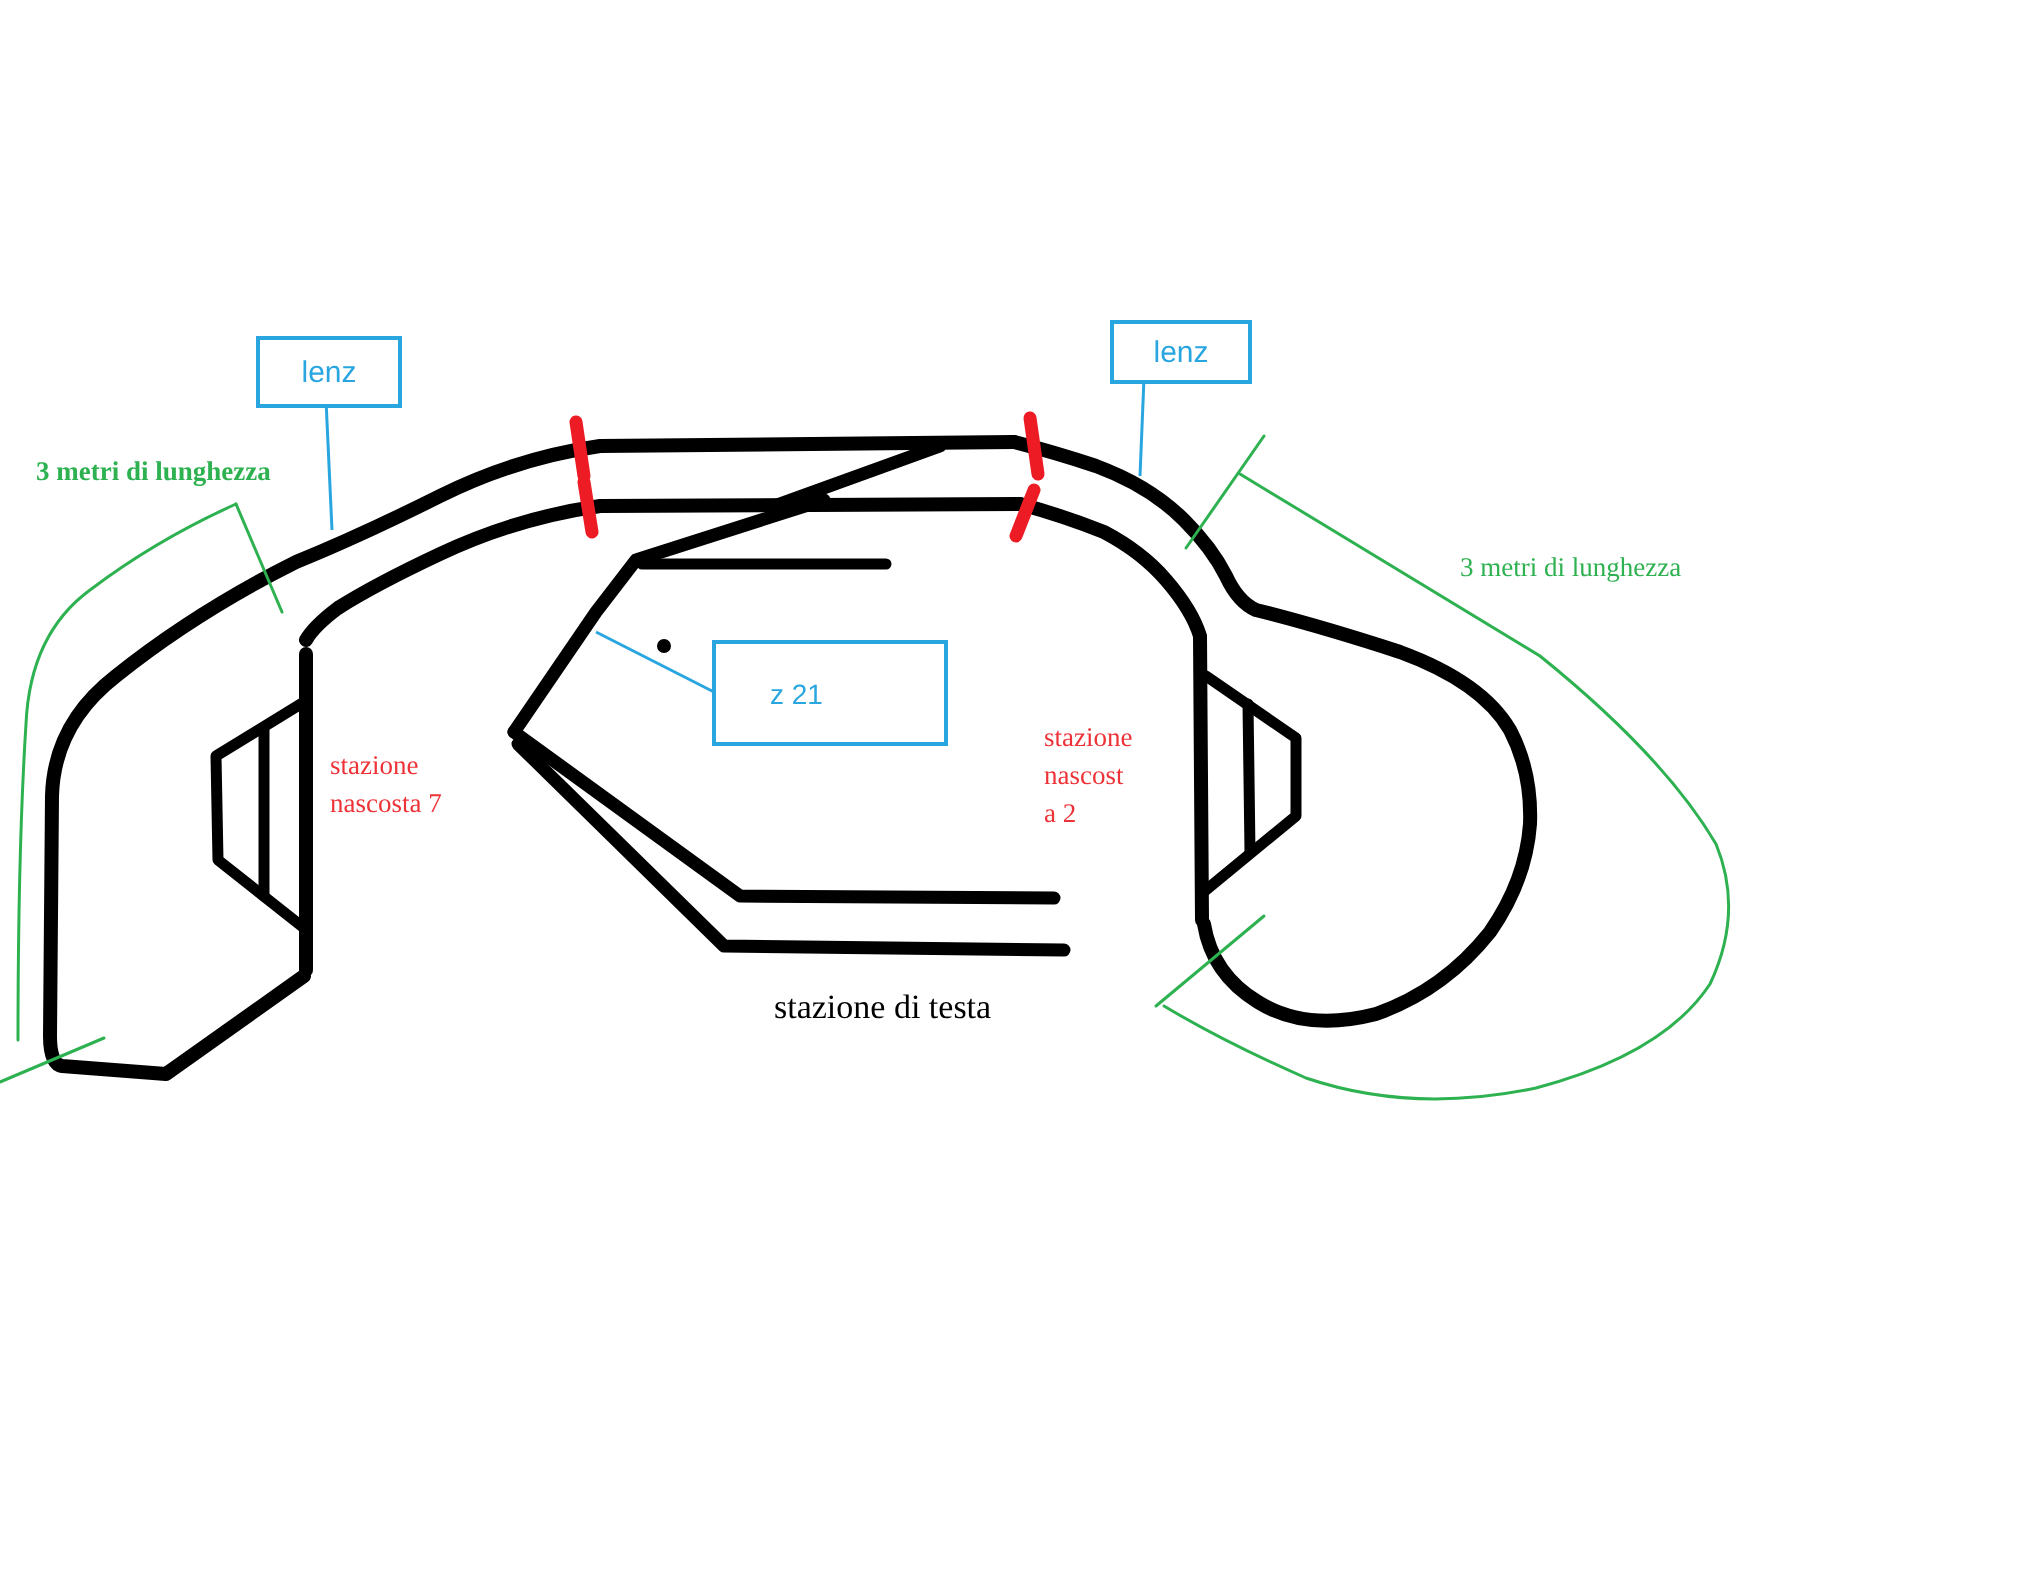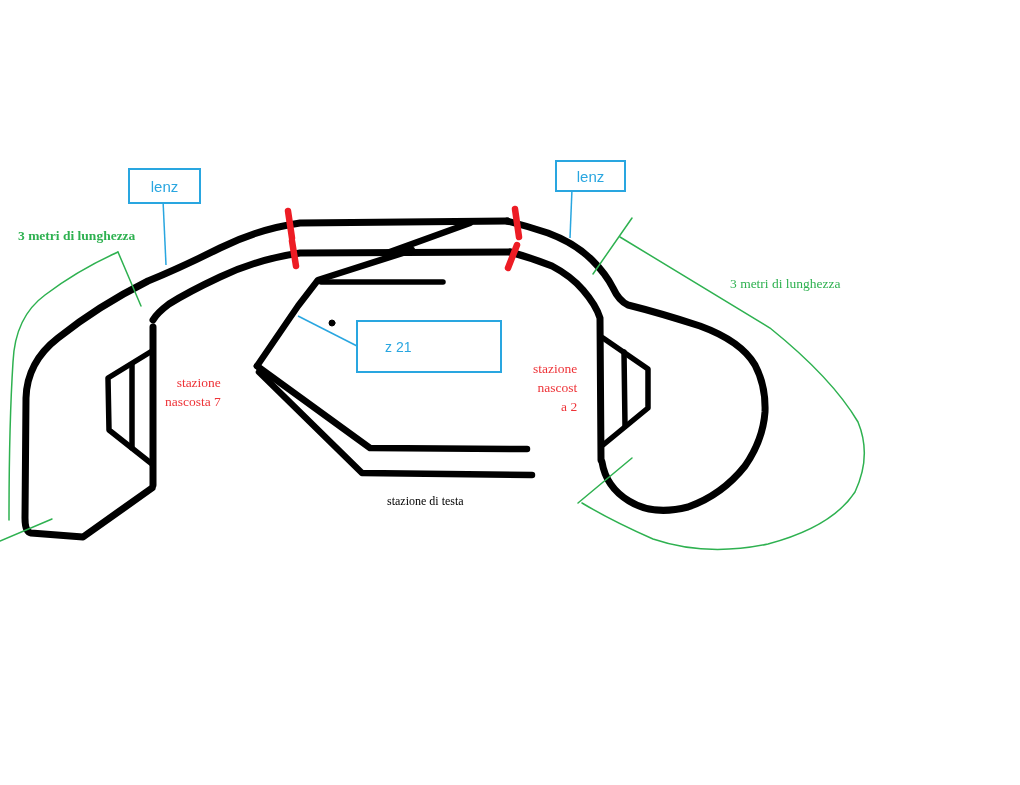--- a/index.html
+++ b/index.html
@@ -1,23 +1,23 @@
 <!DOCTYPE html>
 <html><head>
 <meta charset="utf-8">
 <style>
   html,body{margin:0;padding:0;background:#ffffff;width:1020px;height:785px;overflow:hidden;
             font-family:"Liberation Sans", sans-serif;}
-  .stage{position:relative;width:1020px;height:785px;background:#fff;text-align:right;}
+  .stage{position:relative;width:1020px;height:785px;background:#fff;}
   svg{position:absolute;left:0;top:0;}
   .lbl{position:absolute;white-space:pre;font-family:Liberation Serif, serif;}
   .lbl-green-bold{color:#2eb150;font-size:13.5px;font-weight:bold;}
   .lbl-green{color:#2eb150;font-size:13.5px;}
   .lbl-red{color:#ee3338;font-size:13.5px;line-height:19px;}
-  .lbl-black{color:#000;font-size:12px;}
+  .lbl-black{color:#000;font-size:17px;}
   .ctrl-box{position:absolute;border:2px solid #29a6e0;color:#29a6e0;background:#fff;
             display:flex;align-items:center;justify-content:center;font-size:15px;}
   .ctrl-box.z21{justify-content:flex-start;padding-left:27px;font-size:14px;box-sizing:border-box;}
 </style>
 </head>
 <body>
 
 <div class="stage">
 
   <svg width="1020" height="785" viewBox="0 0 1020 785">
@@ -72,28 +72,28 @@
       <path d="M357,346 L298,316"></path>
     </g>
   </svg>
 
   <div class="ctrl-box" style="left:128px;top:168px;width:69px;height:32px;">
     <span>lenz</span>
   </div>
   <div class="ctrl-box" style="left:555px;top:160px;width:67px;height:28px;">
     <span>lenz</span>
   </div>
-  <div class="ctrl-box z21" style="left:356px;top:320px;width:146px;height:53px;">
+  <div class="ctrl-box z21" style="left:356px;top:320px;width:118px;height:53px;">
     <span>z 21</span>
   </div>
 
   <div class="lbl lbl-green-bold" style="left:18px;top:228px;">3 metri di lunghezza</div>
   <div class="lbl lbl-green" style="left:730px;top:276px;">3 metri di lunghezza</div>
 
   <div class="lbl lbl-red" style="left:165px;top:373px;"><span>stazione</span>
 <span>nascosta 7</span></div>
 
-  <div class="lbl lbl-red" style="left:533px;top:359px;"><span>stazione</span>
+  <div class="lbl lbl-red" style="left:522px;top:359px;"><span>stazione</span>
 <span>nascost</span>
 <span>a 2</span></div>
 
   <div class="lbl lbl-black" style="left:387px;top:494px;">stazione di testa</div>
 </div>
 
 </body></html>

